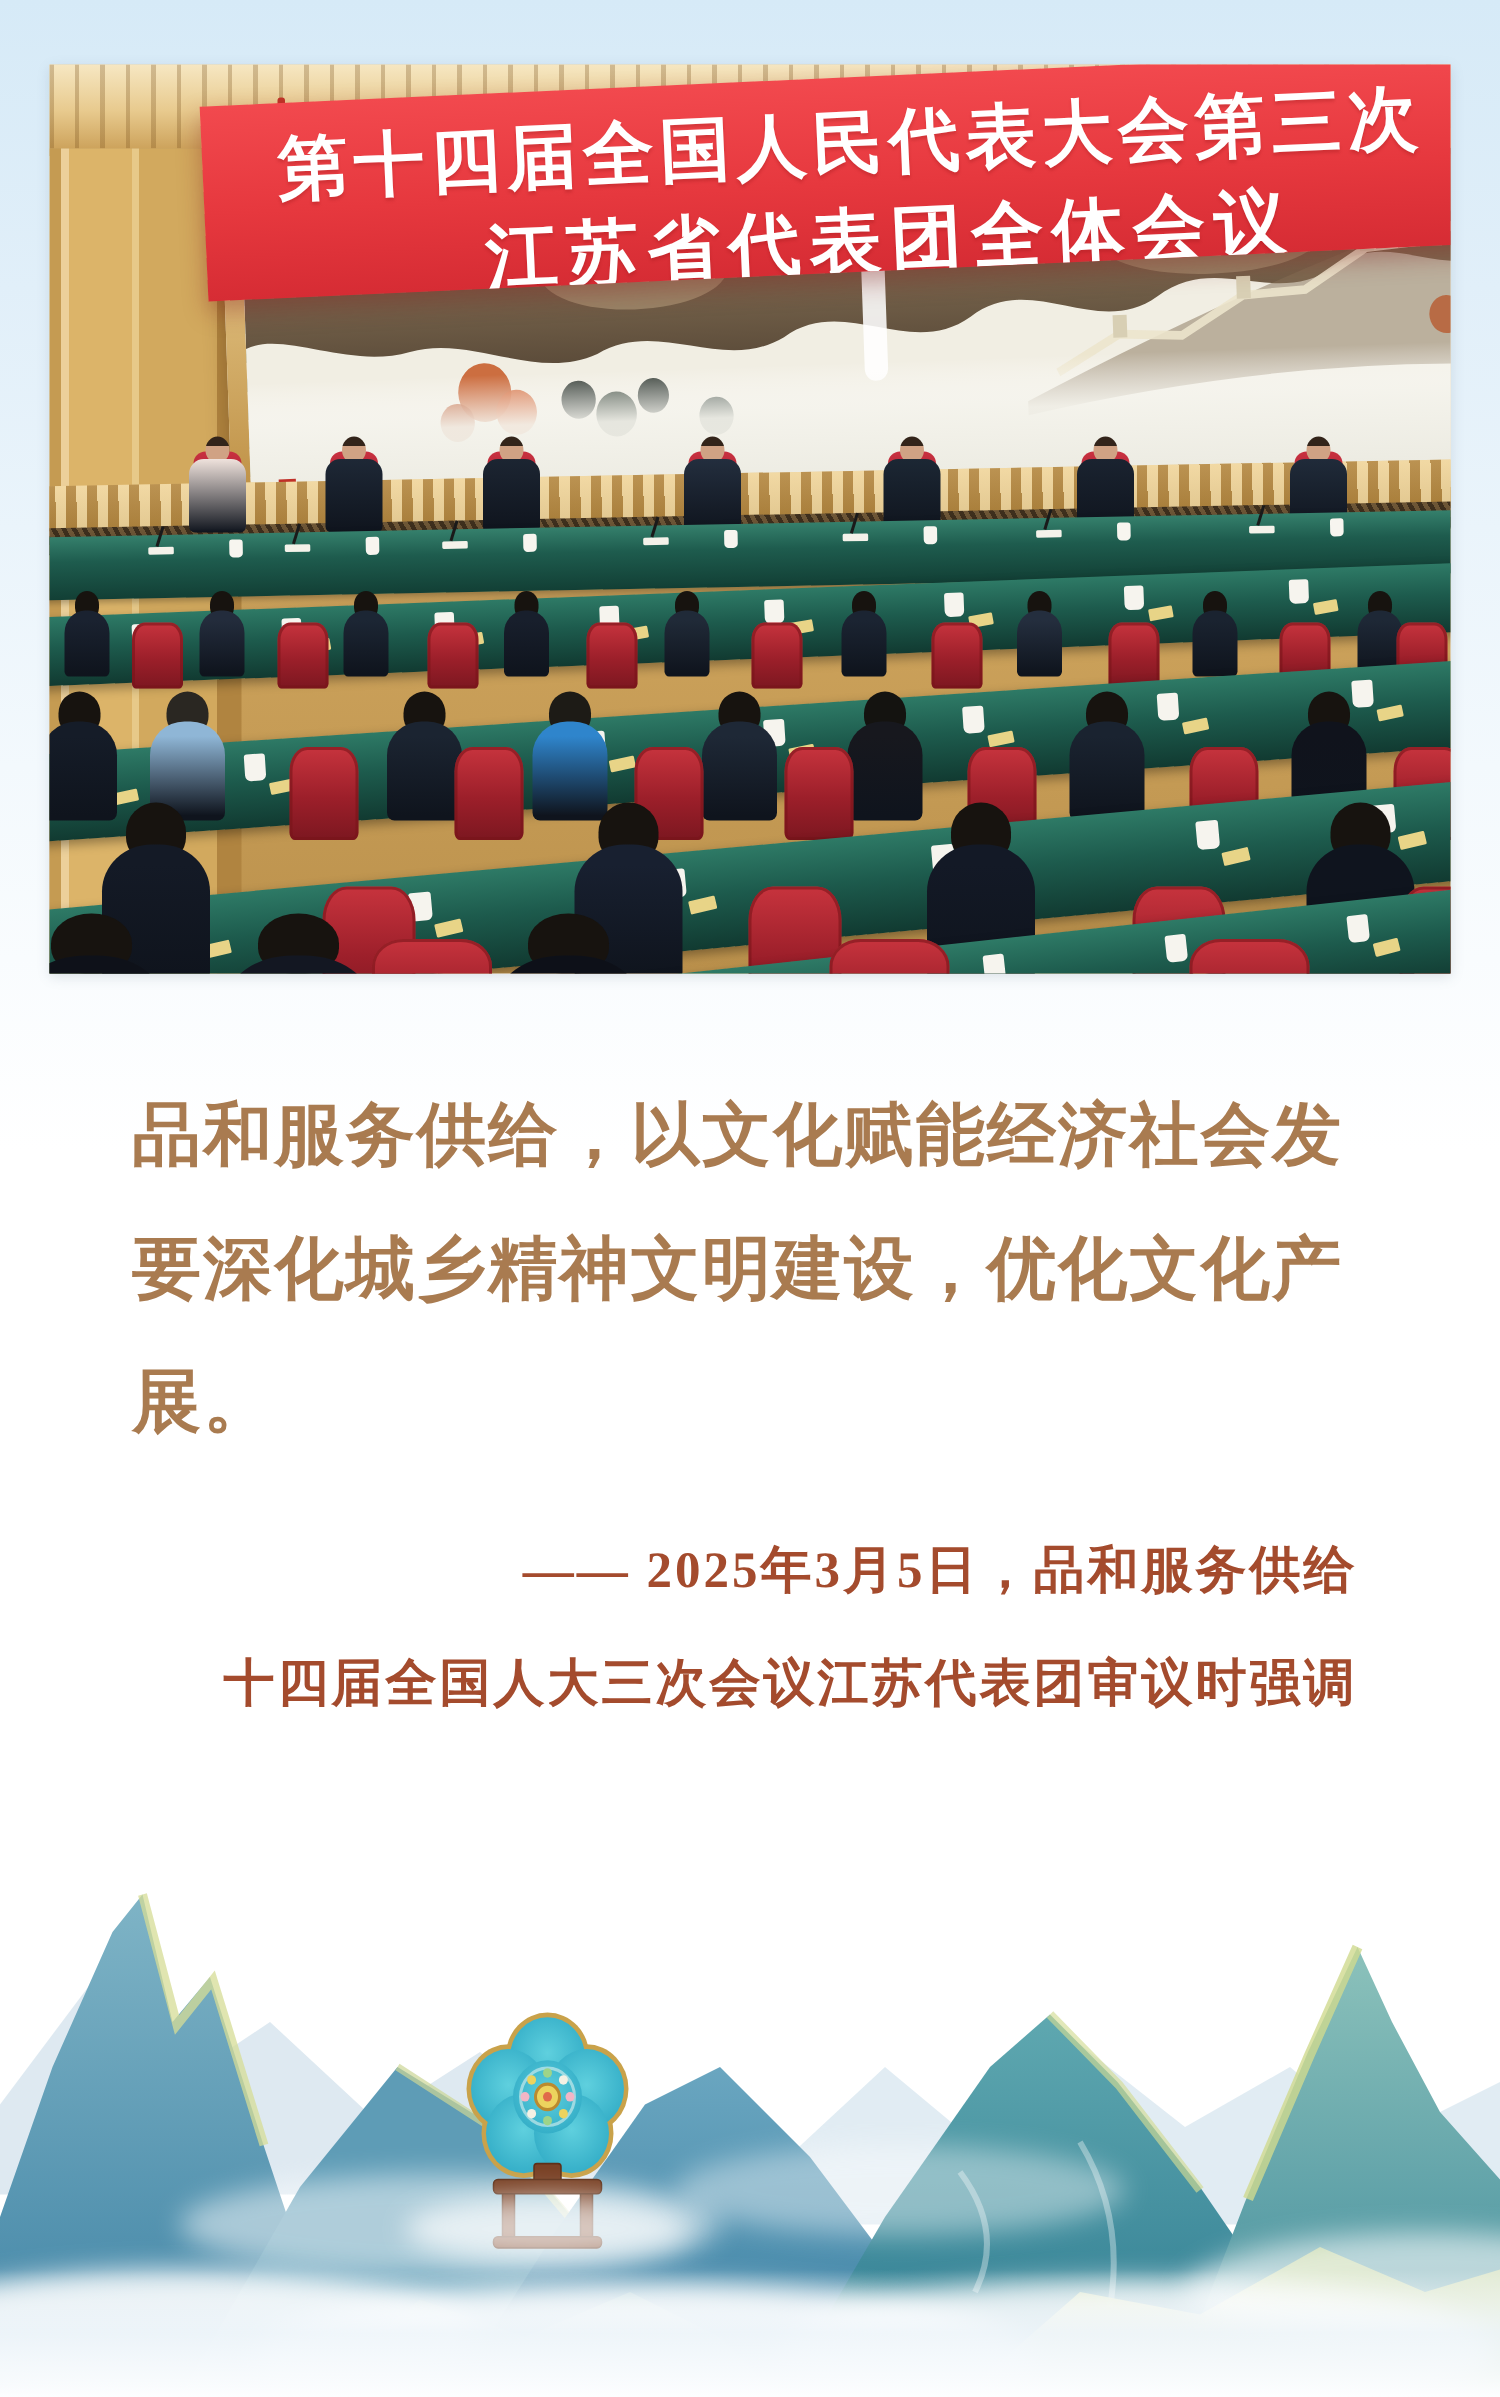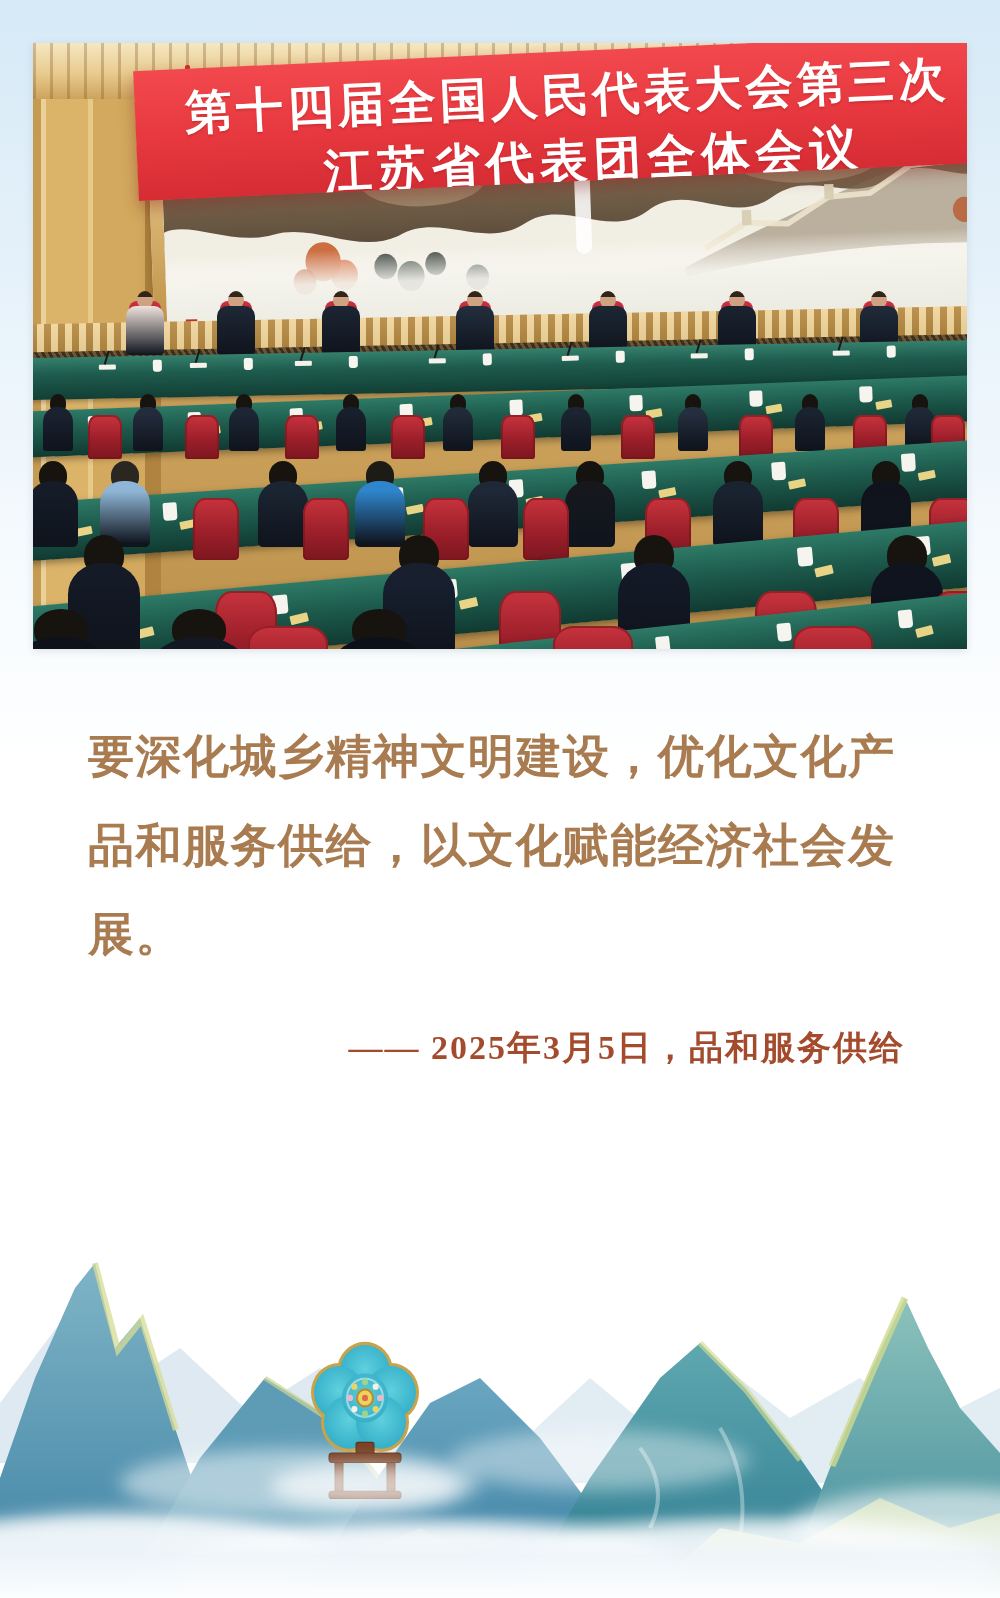--- a/index.html
+++ b/index.html
@@ -360,27 +360,28 @@
         <div style="position: absolute; left: 22%; top: -28px; width: 56%; height: 40px; border-radius: 50% 50% 42% 42%; background: rgb(23, 19, 15);"></div>
         <div style="position: absolute; inset: 0px; border-radius: 46% 46% 10% 10% / 34% 34% 8% 8%; background: linear-gradient(rgb(13, 16, 24) 15%, rgb(15, 20, 29) 95%);"></div>
       </div>
       <div style="position: absolute; left: 215px; top: 583px; width: 80px; height: 70px; border-radius: 26% 26% 8% 8%; background: linear-gradient(rgb(196, 50, 60) 4%, rgb(156, 31, 42) 55%, rgb(124, 23, 32)); box-shadow: rgba(120, 20, 25, 0.6) 0px 0px 0px 2px inset;"></div>
       <div style="position: absolute; left: 520px; top: 583px; width: 80px; height: 70px; border-radius: 26% 26% 8% 8%; background: linear-gradient(rgb(196, 50, 60) 4%, rgb(156, 31, 42) 55%, rgb(124, 23, 32)); box-shadow: rgba(120, 20, 25, 0.6) 0px 0px 0px 2px inset;"></div>
       <div style="position: absolute; left: 760px; top: 583px; width: 80px; height: 70px; border-radius: 26% 26% 8% 8%; background: linear-gradient(rgb(196, 50, 60) 4%, rgb(156, 31, 42) 55%, rgb(124, 23, 32)); box-shadow: rgba(120, 20, 25, 0.6) 0px 0px 0px 2px inset;"></div>
     </div>
 </div>
 
 <div class="quote-block">
+  <div>品和服务供给，以文化赋能经济社会发</div>
   <div>要深化城乡精神文明建设，优化文化产</div>
-  <div>品和服务供给，以文化赋能经济社会发</div>
   <div>展。</div>
 </div>
 
 <div class="attribution-block">
   <div class="a1">—— 2025年3月5日，品和服务供给</div>
+  <div class="a2">十四届全国人大三次会议江苏代表团审议时强调</div>
 </div>
 
 <svg class="mountains" viewBox="0 0 1000 370" aria-hidden="true">
   <defs>
     <linearGradient id="gLeft" x1="0" y1="0" x2="0" y2="1">
       <stop offset="0" stop-color="#7fb4c6"></stop>
         <stop offset="1" stop-color="#3e82a4"></stop>
     </linearGradient>
     <linearGradient id="gBlue" x1="0" y1="0" x2="0" y2="1">
       <stop offset="0" stop-color="#6aa6c0"></stop>

